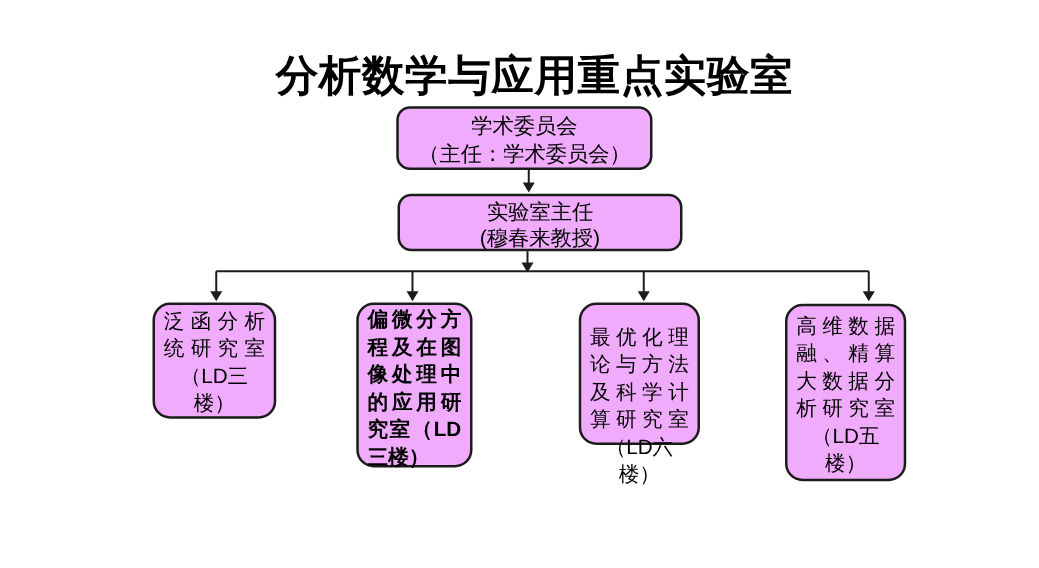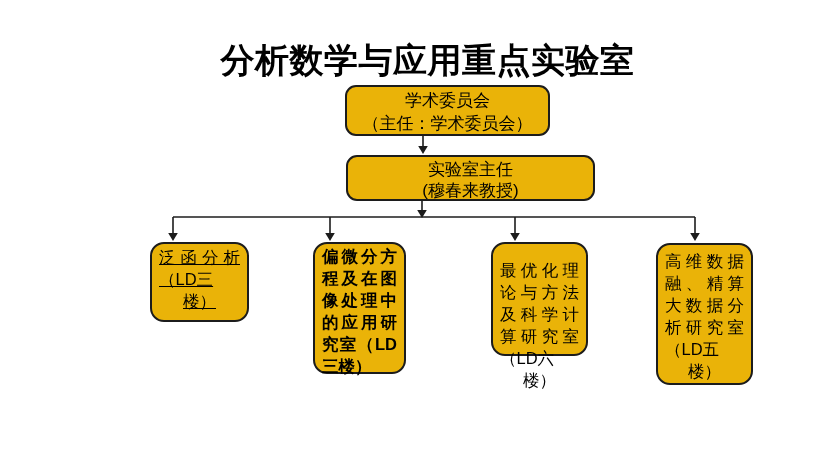--- a/index.html
+++ b/index.html
@@ -25,44 +25,43 @@
   }
   .connector-svg {
     position: absolute;
     left: 0; top: 0;
     width: 831px; height: 454px;
     pointer-events: none;
   }
   .box {
     position: absolute;
     box-sizing: border-box;
-    background: #eab308;
+    background: #f0abfc;
     border: 2px solid #1c1c1c;
     border-radius: 11px;
     z-index: 2;
-    margin-left: 28px;
   }
   .top-box {
     text-align: center;
     font-size: 17px;
   }
   .box-committee { left: 317px; top: 85px;  width: 205px; height: 51px; padding-top: 2px; line-height: 23px; }
-  .box-director  { left: 318px; top: 155px; width: 249px; height: 46px; padding-top: 2px; line-height: 21px; }
+  .box-director  { left: 318px; top: 155px; width: 228px; height: 46px; padding-top: 2px; line-height: 21px; }
   .lab-box {
     border-radius: 14px;
     font-size: 16.5px;
     line-height: 22px;
     padding: 2px 7px 0 7px;
   }
-  .box-lab-0 { left: 122px; top: 242px; width: 99px; height: 80px; text-decoration: underline;  }
+  .box-lab-0 { left: 122px; top: 242px; width: 99px; height: 93px;  }
   .box-lab-1 { left: 285px; top: 242px; width: 93px; height: 132px; padding-top: 1px; font-weight: bold; }
   .box-lab-2 { left: 463px; top: 242px; width: 97px; height: 114px; padding-top: 15px; }
   .box-lab-3 { left: 628px; top: 243px; width: 97px; height: 142px; padding-top: 5px; }
   .ln   { text-align: justify; text-align-last: justify; }
-  .ln.c { text-align: left;  text-align-last: center;  }
+  .ln.c { text-align: center;  text-align-last: center;  }
   .ln.l { text-align: center;    text-align-last: left;    }
 </style>
 </head>
 <body>
 
 <div id="canvas">
 
   <div class="title">分析数学与应用重点实验室</div>
 
   <svg class="connector-svg" viewBox="0 0 831 454">
@@ -90,20 +89,21 @@
     <div>（主任：学术委员会）</div>
   </div>
 
   <div class="box top-box box-director">
     <div>实验室主任</div>
     <div>(穆春来教授)</div>
   </div>
 
   <div class="box lab-box box-lab-0">
     <div class="ln">泛函分析</div>
+    <div class="ln">统研究室</div>
     <div class="ln c">（LD三楼）</div>
   </div>
 
   <div class="box lab-box box-lab-1">
     <div class="ln">偏微分方</div>
     <div class="ln">程及在图</div>
     <div class="ln">像处理中</div>
     <div class="ln">的应用研</div>
     <div class="ln">究室（LD</div>
     <div class="ln l">三楼）</div>

